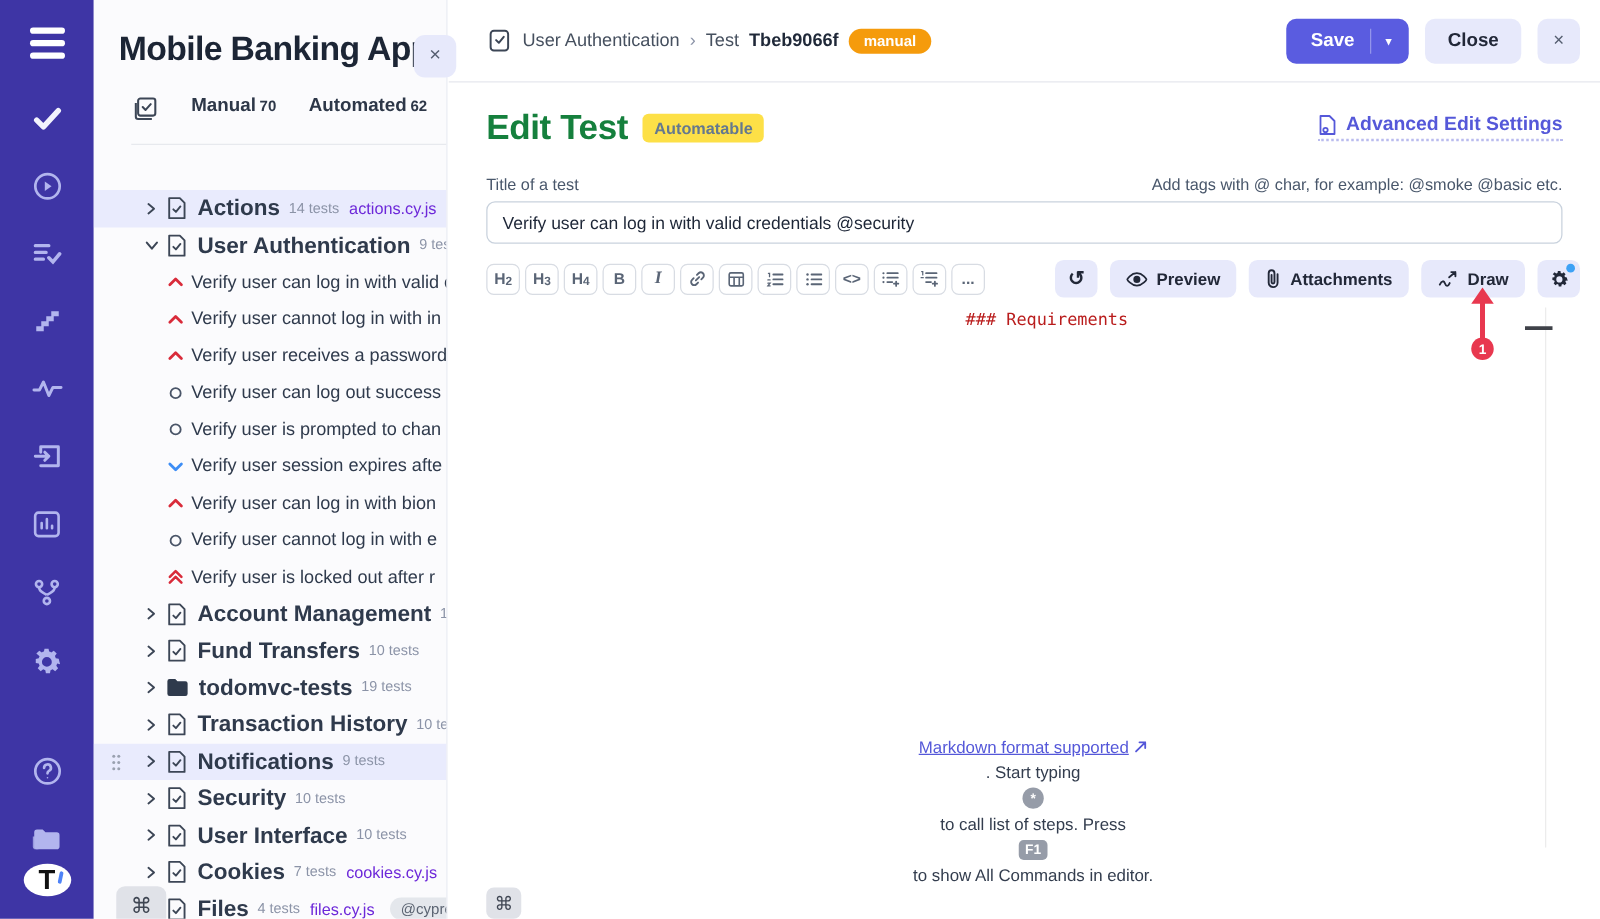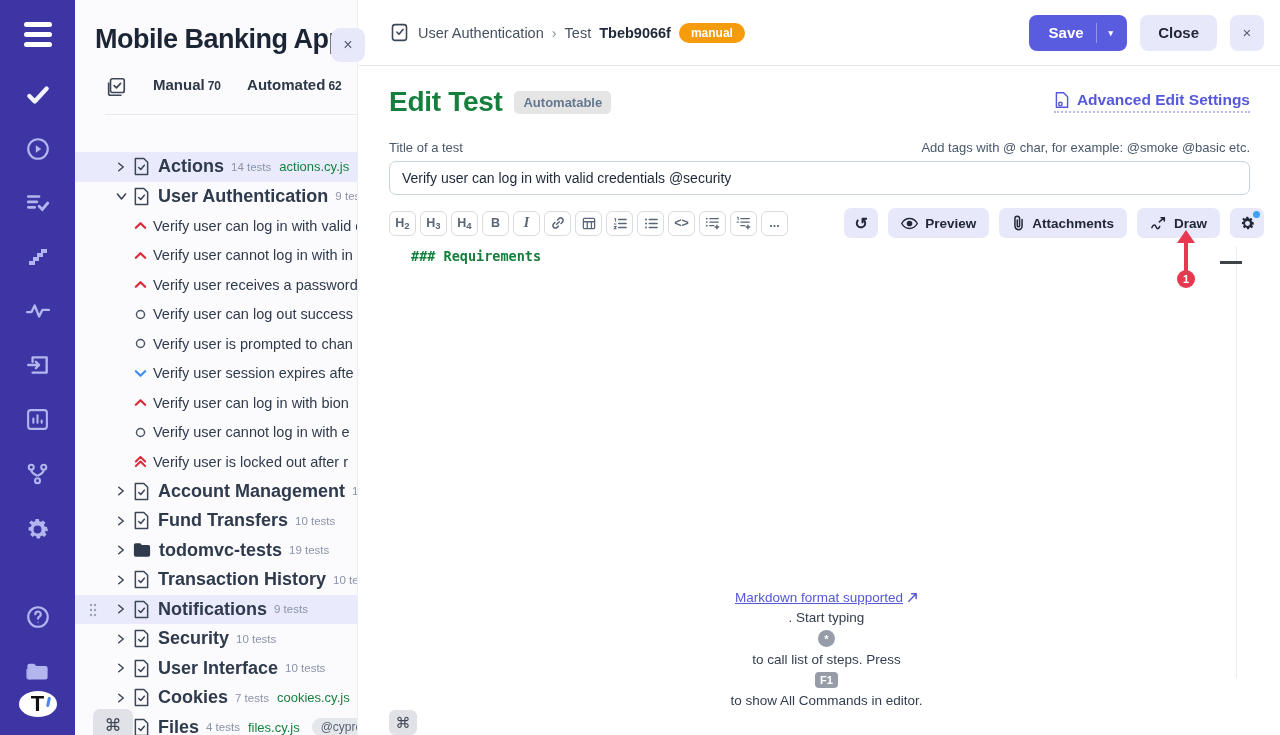--- a/index.html
+++ b/index.html
@@ -31,21 +31,21 @@
   .tab .cnt { font-size:12px; font-weight:bold; color:#2d3748; margin-left:3px; }
   .tabs-icon { color:#3c4656; }
 
   .tree { position:absolute; left:0; top:152px; width:283px; }
   .trow { height:29.5px; display:flex; align-items:center; white-space:nowrap; cursor:pointer; padding-left:38px; position:relative; }
   .trow.hl { background:#e9ebfd; }
   .trow .chev { width:16px; display:flex; justify-content:center; margin-right:4px; color:#3c4656; flex:0 0 auto;}
   .trow .ficon { margin-right:8px; display:flex; flex:0 0 auto; }
   .tname { font-size:18px; font-weight:bold; color:#2f3a4c; margin-right:7px; }
   .tcount { font-size:11.5px; color:#8b93a7; margin-right:8px; }
-  .tfile { font-size:13px; color:#15803d; }
+  .tfile { font-size:13px; color:#6d28d9; }
   .tpill { margin-left:12px; background:#e4e7ec; color:#5b6472; font-size:12px; padding:2px 9px; border-radius:10px; }
   .trow.test { padding-left:58px; }
   .trow.test .pr { width:15px; margin-right:5px; display:flex; justify-content:center; flex:0 0 auto;}
   .ttext { font-size:14.5px; color:#2f3a4c; }
   .draghandle { position:absolute; left:14px; top:8px; color:#9aa1b0; }
   .cmd-key { position:absolute; border-radius:7px; background:#e0e2e8; color:#3f4653; display:flex;
     align-items:center; justify-content:center; font-size:17px; cursor:pointer; z-index:5;
     font-family:"DejaVu Sans", sans-serif; }
   .cmd-panel { left:18px; bottom:-6px; width:40px; height:32px; }
 
@@ -67,21 +67,21 @@
     font-size:15px; font-weight:bold; display:flex; align-items:center; gap:12px; cursor:pointer;
     font-family:inherit; }
   .btn-save .sdiv { width:1px; height:20px; background:rgba(255,255,255,.35); }
   .btn-save .caret { font-size:9px; }
   .btn-soft { background:#e7e9fb; color:#222838; border:none; border-radius:8px; height:36px; padding:0 18px;
     font-size:15px; font-weight:bold; cursor:pointer; font-family:inherit; }
   .btn-x { padding:0; width:34px; color:#555e70; font-size:15px; font-weight:normal; }
 
   .m-titlebar { display:flex; align-items:center; padding:20px 30px 0 30px; }
   .page-h1 { font-size:28px; font-weight:bold; color:#15803d; letter-spacing:-0.3px; }
-  .badge-auto { background:#e5e5e5; color:#64788f; font-size:13px; font-weight:bold; padding:4px 9px; border-radius:5px; margin-left:12px; }
+  .badge-auto { background:#fde047; color:#64788f; font-size:13px; font-weight:bold; padding:4px 9px; border-radius:5px; margin-left:12px; }
   .adv-link { margin-left:auto; color:#5558d9; font-size:15.5px; font-weight:bold; display:flex; align-items:center; gap:7px;
     border-bottom:2px dotted #b9bbee; padding-bottom:2px; cursor:pointer; }
 
   .form-labels { display:flex; padding:22px 30px 6px 30px; font-size:13px; color:#49576b; }
   .form-labels .right { margin-left:auto; }
   .title-input { display:block; width:861px; margin:0 30px; height:34px; border:1px solid #c9d2dd; border-radius:7px;
     padding:0 12px; font-size:14px; color:#1d2637; font-family:inherit; background:#fff; }
 
   .toolbar { display:flex; align-items:center; padding:13px 16px 0 30px; }
   .fmt { display:flex; gap:4px; }
@@ -89,21 +89,21 @@
     color:#5a6576; font-size:12.5px; font-weight:bold; display:flex; align-items:center; justify-content:center;
     padding:0 5px; cursor:pointer; position:relative; font-family:inherit; }
   .fmt-btn i { font-style:italic; font-family:"Liberation Serif", serif; font-size:14px; }
   .rtools { margin-left:auto; display:flex; align-items:center; gap:10px; }
   .tool-btn { background:#e7e9fb; border:none; border-radius:7px; height:30px; padding:0 13px; font-size:13.5px;
     font-weight:bold; color:#222838; display:flex; align-items:center; gap:7px; cursor:pointer; position:relative; font-family:inherit;}
   .tool-btn.iconic { width:34px; padding:0; justify-content:center; font-size:16px; }
   .gear-dot { position:absolute; right:4px; top:3px; width:7px; height:7px; border-radius:50%; background:#3da2f5; }
 
   .editor { position:absolute; left:30px; right:16px; top:240px; bottom:55px; cursor:text; }
-  .editor-line { font-family:"DejaVu Sans Mono", monospace; font-size:13.5px; font-weight:bold; color:#15803d; padding-left:22px; padding-top:8px; }
+  .editor-line { font-family:"DejaVu Sans Mono", monospace; font-size:13.5px; font-weight:normal; color:#b91c1c; padding-left:22px; padding-top:8px;text-align:center; }
   .editor-vline { position:absolute; right:27px; top:6px; bottom:2px; width:1px; background:#ececec; }
   .editor-dash { position:absolute; right:22px; top:21px; width:22px; height:3px; background:#3f4249; }
 
   .annot { position:absolute; left:1163px; top:226px; width:46px; height:64px; z-index:9; pointer-events:none; }
 
   .m-footer { position:absolute; left:30px; bottom:27px; right:16px; font-size:13.5px; color:#333d4e;
     display:flex; align-items:center; gap:5px; white-space:nowrap;flex-direction:column; }
   .md-link { color:#5558d9; text-decoration:underline; display:inline-flex; align-items:center; gap:4px; cursor:pointer; }
   .key-pill { background:#969ca8; color:#fff; font-size:11px; font-weight:bold; border-radius:4px; padding:2px 5px; }
   .key-round { border-radius:50%; width:17px; height:17px; display:inline-flex; align-items:center; justify-content:center; padding:0; }

